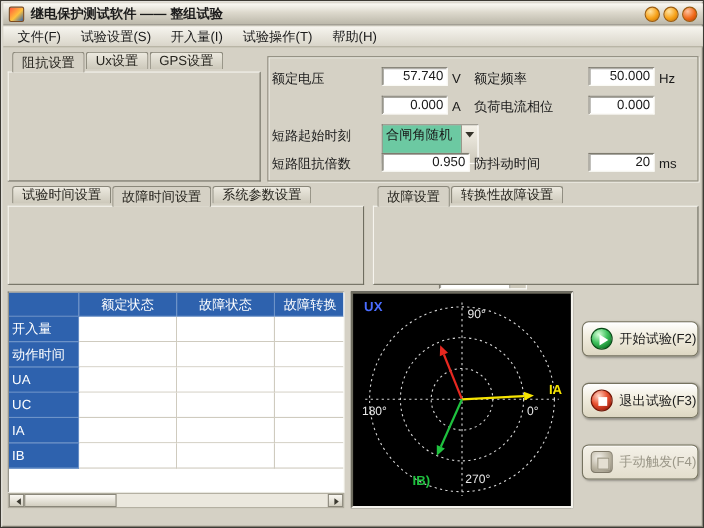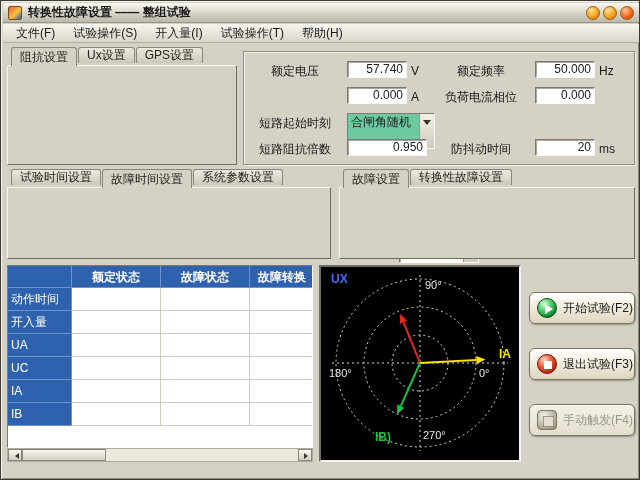--- a/index.html
+++ b/index.html
@@ -27,21 +27,21 @@
   .tabs{position:absolute;height:19px;display:flex;align-items:flex-start;z-index:3}
   .tab{height:16px;line-height:15px;padding:0 8px;margin-right:1px;white-space:nowrap;
        background:linear-gradient(#ece9df,#ccc8ba);border:1px solid #8a877a;border-bottom:none;
        border-radius:3px 3px 0 0;color:#26241e}
   .tab.active{height:19px;line-height:18px;background:#d5d1c5;position:relative;z-index:4}
   .panel{position:absolute;background:#d5d1c5;border:1px solid;
          border-color:#f6f4ee #6f6d60 #6f6d60 #f6f4ee;z-index:2}
   .groupbox{position:absolute;background:#d5d1c5;border:1px solid #8f8c7e;
             box-shadow:inset 1px 1px 0 #f4f2ec,1px 1px 0 #f4f2ec}
   
-  .lbl{position:absolute;height:17px;line-height:17px;text-align:center;white-space:nowrap;overflow:hidden}
+  .lbl{position:absolute;height:17px;line-height:17px;text-align:left;white-space:nowrap;overflow:hidden}
   .lbl-l{position:absolute;height:17px;line-height:17px;text-align:left;white-space:nowrap}
   .unit{position:absolute;height:17px;line-height:17px;white-space:nowrap}
   .inp{position:absolute;height:17px;line-height:15px;background:#fff;text-align:right;padding:0 3px;
        border:1px solid;border-color:#7e7b6e #fbfaf6 #fbfaf6 #7e7b6e;
        box-shadow:inset 1px 1px 0 rgba(80,78,66,.5)}
   .combo{position:absolute;height:36px;background:#fff;display:flex;
          border:1px solid;border-color:#7e7b6e #fbfaf6 #fbfaf6 #7e7b6e;
          box-shadow:inset 1px 1px 0 rgba(80,78,66,.5)}
   .combo .val{flex:1;line-height:16px;padding-left:3px;white-space:nowrap;overflow:hidden}
   .combo.green .val{background:#6cc9a2}
@@ -54,21 +54,21 @@
        box-shadow:inset 1px 1px 0 rgba(80,78,66,.5)}
   
   .tbl{position:absolute;left:6px;top:264px;width:306px;height:183px;background:#fff;overflow:hidden;
        border:1px solid;border-color:#7e7b6e #fbfaf6 #fbfaf6 #7e7b6e}
   .trow{display:flex;height:23px}
   .trow.head{height:22px}
   .tc{flex:0 0 auto;border-right:1px solid #cfcbbf;border-bottom:1px solid #cfcbbf;
       background:#fff;overflow:hidden;white-space:nowrap;line-height:22px;padding:0 3px}
   .tc.blue{background:#2e62ae;color:#fff;border-right:1px solid #6d93c8;border-bottom:1px solid #6d93c8}
   .tc.c0{width:64px}.tc.c1{width:89px}.tc.c2{width:89px}.tc.c3{width:64px;border-right:none}
-  .tc.hd{text-align:center;font-weight:bold}
+  .tc.hd{text-align:center;font-weight:normal}
   
   .hscroll{position:absolute;left:6px;top:447px;width:306px;height:14px;background:#ebe8de;
            border:1px solid #aeaa9c;display:flex}
   .sbtn{width:14px;height:12px;background:linear-gradient(#faf8f2,#d2cec0);border:1px solid #8a877a;position:relative;flex:0 0 auto}
   .sbtn.left::after{content:"";position:absolute;left:3px;top:2.5px;border:3.5px solid transparent;border-right:4.5px solid #3a382f}
   .sbtn.right::after{content:"";position:absolute;left:5px;top:2.5px;border:3.5px solid transparent;border-left:4.5px solid #3a382f}
   .sthumb{width:84px;height:12px;background:linear-gradient(#faf8f2,#d2cec0);border:1px solid #8a877a;flex:0 0 auto}
   .strack{flex:1}
   
   .polar{position:absolute;left:318px;top:264px;width:202px;height:197px;background:#000;
@@ -89,31 +89,31 @@
   .sph.gray{border-radius:4px;background:radial-gradient(circle at 35% 28%,#f4f1ea,#bcb6a4 55%,#8d8777);border:1px solid #7e7868}
   .sph.gray::after{content:"";position:absolute;left:5px;top:5px;width:9px;height:9px;background:#e4dfd2;border:1px solid #9a9482}
 </style>
 </head>
 <body>
 
 <div class="window">
 
   <div class="titlebar">
     <span class="app-icon"></span>
-    <span class="title-text">转换性故障设置 —— 整组试验</span>
+    <span class="title-text">继电保护测试软件 —— 整组试验</span>
     <span class="winbtns">
       <span class="ball min"></span>
       <span class="ball max"></span>
       <span class="ball close"></span>
     </span>
   </div>
 
   <div class="menubar">
     <span class="menu-item">文件(F)</span>
-    <span class="menu-item">试验操作(S)</span>
+    <span class="menu-item">试验设置(S)</span>
     <span class="menu-item">开入量(I)</span>
     <span class="menu-item">试验操作(T)</span>
     <span class="menu-item">帮助(H)</span>
   </div>
 
   <div class="tabs" style="left:10px;top:46px">
     <span class="tab active">阻抗设置</span>
     <span class="tab">Ux设置</span>
     <span class="tab">GPS设置</span>
   </div>
@@ -209,27 +209,27 @@
   <span class="lbl-l" style="left:512px;top:227px">转换性故障</span>
 
   <div class="tbl">
     <div class="trow head">
       <span class="tc blue c0 hd"></span>
       <span class="tc blue c1 hd">额定状态</span>
       <span class="tc blue c2 hd">故障状态</span>
       <span class="tc blue c3 hd">故障转换</span>
     </div>
     <div class="trow">
+      <span class="tc blue c0">开入量</span>
+      <span class="tc c1"></span>
+      <span class="tc c2"></span>
+      <span class="tc c3"></span>
+    </div>
+    <div class="trow">
       <span class="tc blue c0">动作时间</span>
-      <span class="tc c1"></span>
-      <span class="tc c2"></span>
-      <span class="tc c3"></span>
-    </div>
-    <div class="trow">
-      <span class="tc blue c0">开入量</span>
       <span class="tc c1"></span>
       <span class="tc c2"></span>
       <span class="tc c3"></span>
     </div>
     <div class="trow">
       <span class="tc blue c0">UA</span>
       <span class="tc c1"></span>
       <span class="tc c2"></span>
       <span class="tc c3"></span>
     </div>

